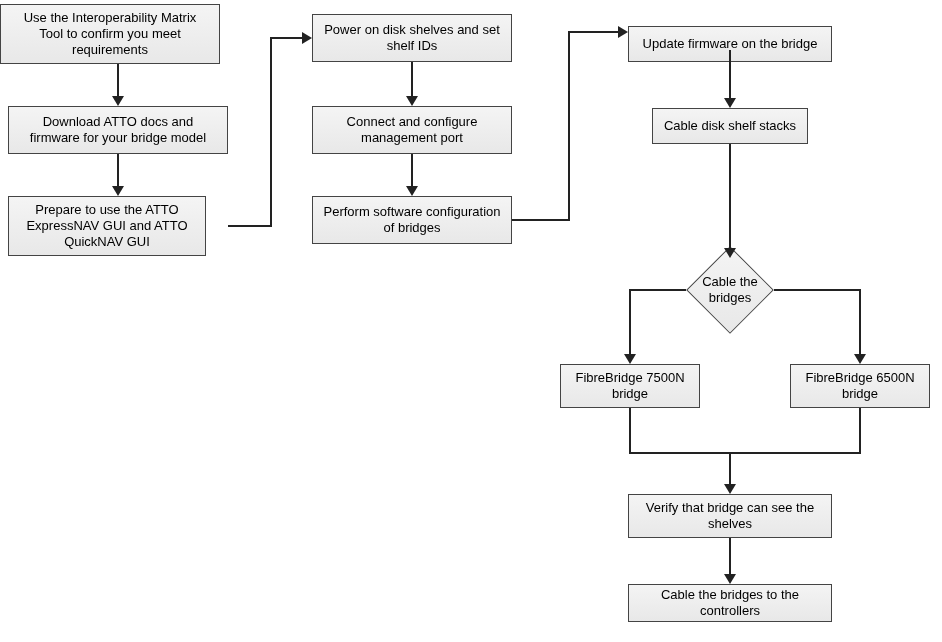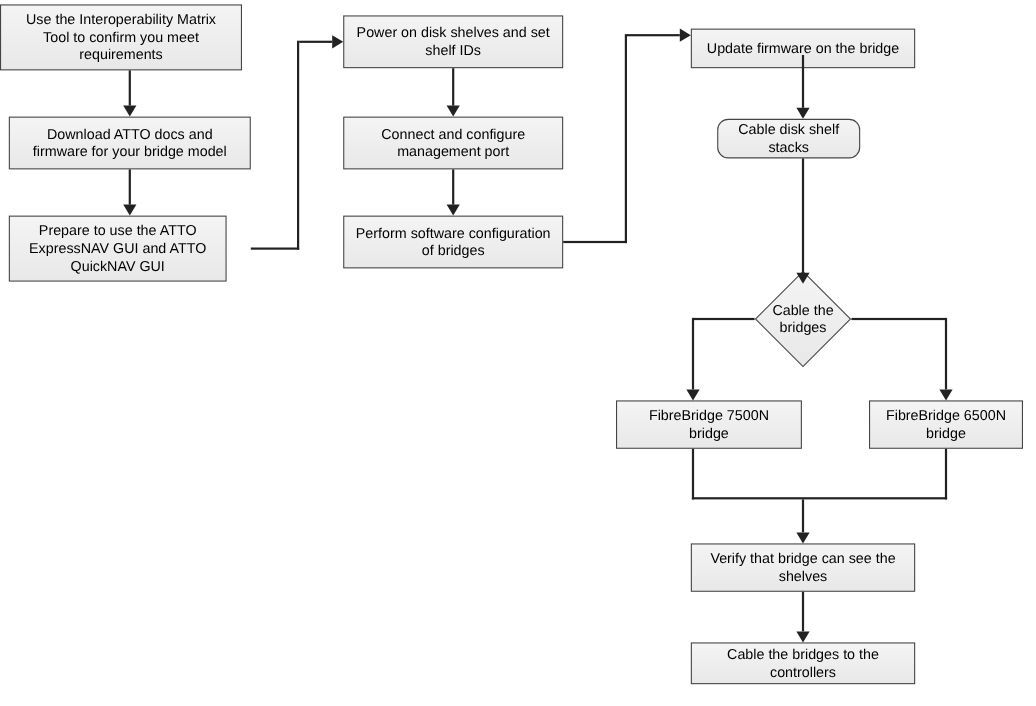--- a/index.html
+++ b/index.html
@@ -81,30 +81,30 @@
 <div class="box" style="left:312px; top:106px; width:200px; height:48px;">
       <span>Connect and configure management port</span>
     </div>
 <div class="box" style="left:312px; top:196px; width:200px; height:48px;">
       <span>Perform software configuration of bridges</span>
     </div>
 
 <div class="box" style="left:628px; top:14px;  width:204px; height:36px;margin-top:12px;">
       <span>Update firmware on the bridge</span>
     </div>
-<div class="box" style="left:652px; top:108px; width:130px; height:36px;border-radius:10px;">
+<div class="box" style="left:652px; top:108px; width:156px; height:36px;">
       <span>Cable disk shelf stacks</span>
     </div>
 
 <div class="diamond" style="left:682px; top:252px; width:96px; height:76px;">
   <div class="diamond-shape" style="width:60px; height:60px;"></div>
   <div class="diamond-label" style="white-space:normal; width:66px;">Cable the bridges</div>
 </div>
 
-<div class="box" style="left:560px; top:364px; width:169px; height:44px;">
+<div class="box" style="left:560px; top:364px; width:140px; height:44px;">
       <span>FibreBridge 7500N bridge</span>
     </div>
 <div class="box" style="left:790px; top:364px; width:140px; height:44px;">
       <span>FibreBridge 6500N bridge</span>
     </div>
 
 <div class="box" style="left:628px; top:494px; width:204px; height:44px;">
       <span>Verify that bridge can see the shelves</span>
     </div>
 <div class="box" style="left:628px; top:584px; width:204px; height:38px;">

